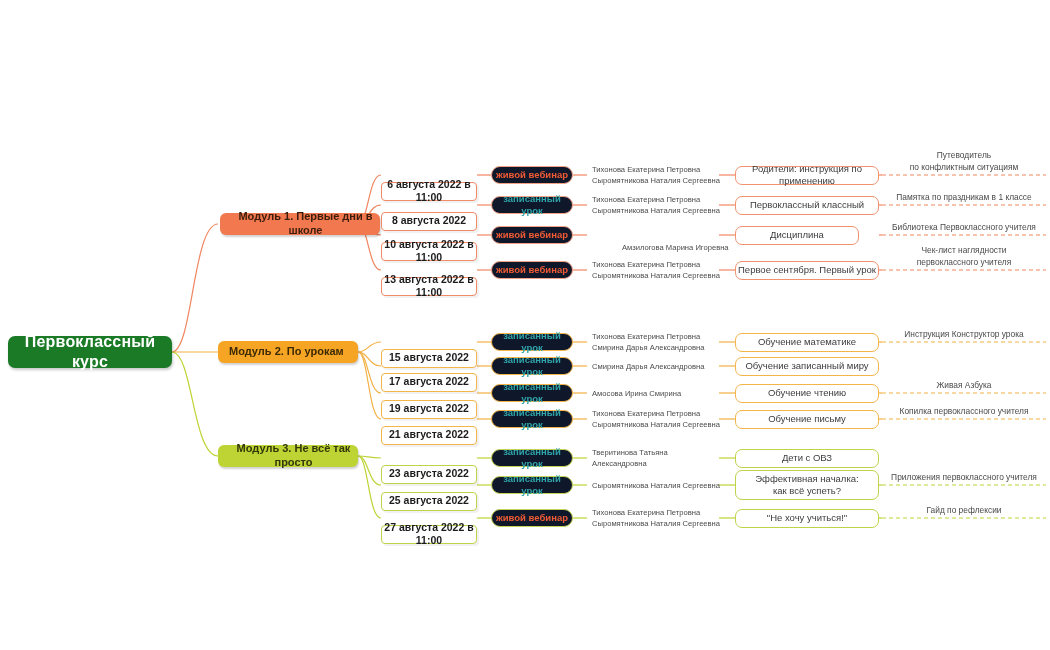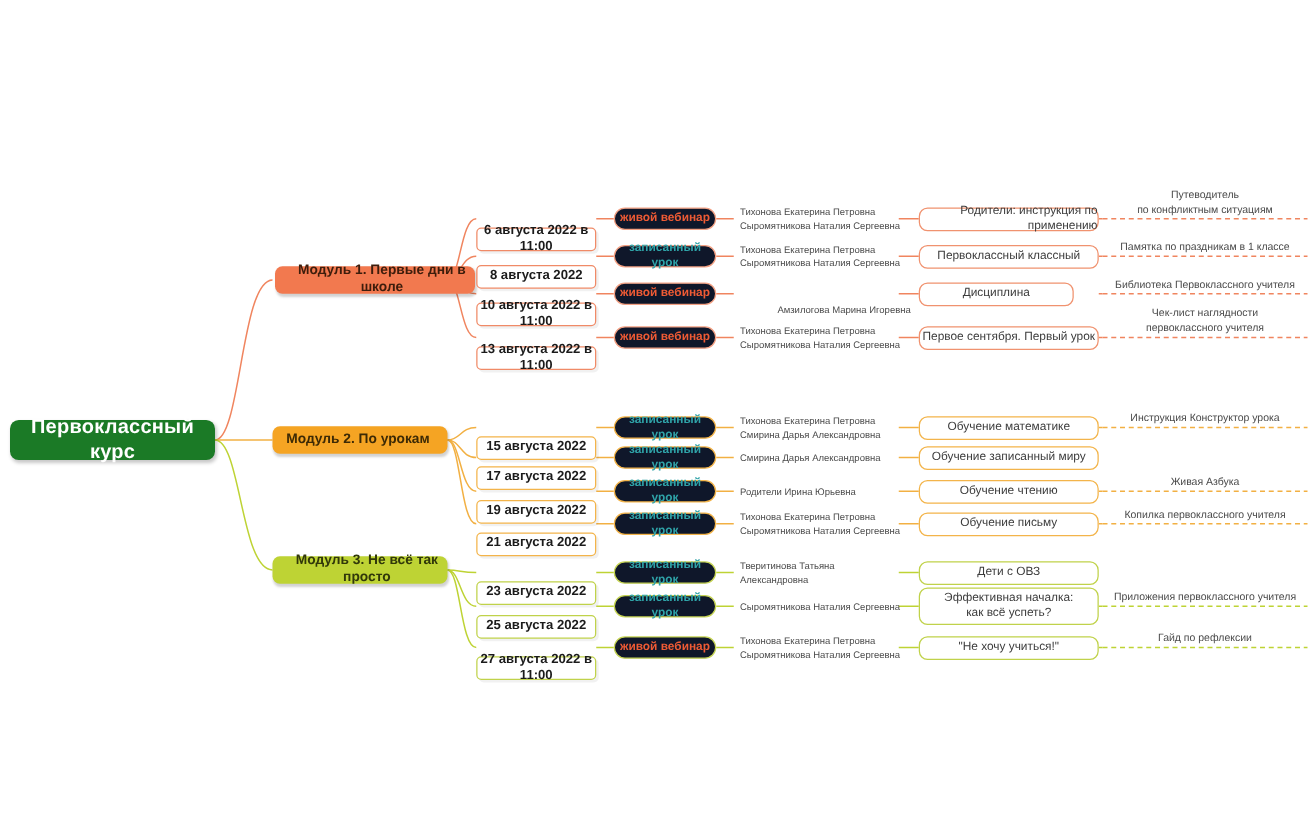--- a/index.html
+++ b/index.html
@@ -183,21 +183,21 @@
       <path d="M573,518 L587,518" fill="none" stroke="#bed334" stroke-width="1.2"></path>
       <path d="M719,518 L735,518" fill="none" stroke="#bed334" stroke-width="1.2"></path>
       <path d="M879,518 L882,518" fill="none" stroke="#bed334" stroke-width="1.2"></path>
       <path d="M882,518 L1046,518" fill="none" stroke="#bed334" stroke-width="1.2" stroke-dasharray="4,3"></path>
     </svg>
 <div class="node root" style="left: 8px; top: 336px; width: 164px; height: 32px;">Первоклассный курс</div>
     <div class="node module m1" style="left: 220px; top: 213px; width: 160px; height: 22px;">Модуль 1. Первые дни в школе</div>
     <div class="node date m1" style="left: 381px; top: 165.5px; width: 96px; height: 19px;">6 августа 2022 в 11:00</div>
     <div class="node badge live" style="left: 491px; top: 166px; width: 82px; height: 18px;">живой вебинар</div>
     <div class="node teacher" style="left: 592px; top: 164px; width: 130px; height: 22px;">Тихонова Екатерина Петровна<br>Сыромятникова Наталия Сергеевна</div>
-    <div class="node topic m1" style="left: 735px; top: 165.5px; width: 144px; height: 19px; text-align: right;">Родители: инструкция по применению</div>
+    <div class="node topic m1" style="left: 735px; top: 165.5px; width: 144px; height: 19px;">Родители: инструкция по применению</div>
     <div class="node leaf" style="left: 882px; top: 149px; width: 164px; height: 24px; display: block; text-align: center;">Путеводитель<br>по конфликтным ситуациям</div>
     <div class="node date m1" style="left: 381px; top: 195.5px; width: 96px; height: 19px;">8 августа 2022</div>
     <div class="node badge rec1" style="left: 491px; top: 196px; width: 82px; height: 18px;">записанный урок</div>
     <div class="node teacher" style="left: 592px; top: 194px; width: 130px; height: 22px;">Тихонова Екатерина Петровна<br>Сыромятникова Наталия Сергеевна</div>
     <div class="node topic m1" style="left: 735px; top: 195.5px; width: 144px; height: 19px;">Первоклассный классный</div>
     <div class="node leaf" style="left: 882px; top: 191px; width: 164px; height: 12px; display: block; text-align: center;">Памятка по праздникам в 1 классе</div>
     <div class="node date m1" style="left: 381px; top: 225.5px; width: 96px; height: 19px;">10 августа 2022 в 11:00</div>
     <div class="node badge live" style="left: 491px; top: 226px; width: 82px; height: 18px;">живой вебинар</div>
     <div class="node teacher" style="left: 592px; top: 242px; width: 130px; height: 11px; margin-left: 30px;">Амзилогова Марина Игоревна</div>
     <div class="node topic m1" style="left: 735px; top: 225.5px; width: 124px; height: 19px;">Дисциплина</div>
@@ -212,21 +212,21 @@
     <div class="node badge rec2" style="left: 491px; top: 333px; width: 82px; height: 18px;">записанный урок</div>
     <div class="node teacher" style="left: 592px; top: 331px; width: 130px; height: 22px;">Тихонова Екатерина Петровна<br>Смирина Дарья Александровна</div>
     <div class="node topic m2" style="left: 735px; top: 332.5px; width: 144px; height: 19px;">Обучение математике</div>
     <div class="node leaf" style="left: 882px; top: 328px; width: 164px; height: 12px; display: block; text-align: center;">Инструкция Конструктор урока</div>
     <div class="node date m2" style="left: 381px; top: 356.5px; width: 96px; height: 19px;">17 августа 2022</div>
     <div class="node badge rec2" style="left: 491px; top: 357px; width: 82px; height: 18px;">записанный урок</div>
     <div class="node teacher" style="left: 592px; top: 360.5px; width: 130px; height: 11px;">Смирина Дарья Александровна</div>
     <div class="node topic m2" style="left: 735px; top: 356.5px; width: 144px; height: 19px;">Обучение записанный миру</div>
     <div class="node date m2" style="left: 381px; top: 383.5px; width: 96px; height: 19px;">19 августа 2022</div>
     <div class="node badge rec2" style="left: 491px; top: 384px; width: 82px; height: 18px;">записанный урок</div>
-    <div class="node teacher" style="left: 592px; top: 387.5px; width: 130px; height: 11px;">Родители Ирина Юрьевна</div>
+    <div class="node teacher" style="left: 592px; top: 387.5px; width: 130px; height: 11px;">Амосова Ирина Смирина</div>
     <div class="node topic m2" style="left: 735px; top: 383.5px; width: 144px; height: 19px;">Обучение чтению</div>
     <div class="node leaf" style="left: 882px; top: 379px; width: 164px; height: 12px; display: block; text-align: center;">Живая Азбука</div>
     <div class="node date m2" style="left: 381px; top: 409.5px; width: 96px; height: 19px;">21 августа 2022</div>
     <div class="node badge rec2" style="left: 491px; top: 410px; width: 82px; height: 18px;">записанный урок</div>
     <div class="node teacher" style="left: 592px; top: 408px; width: 130px; height: 22px;">Тихонова Екатерина Петровна<br>Сыромятникова Наталия Сергеевна</div>
     <div class="node topic m2" style="left: 735px; top: 409.5px; width: 144px; height: 19px;">Обучение письму</div>
     <div class="node leaf" style="left: 882px; top: 405px; width: 164px; height: 12px; display: block; text-align: center;">Копилка первоклассного учителя</div>
     <div class="node module m3" style="left: 218px; top: 445px; width: 140px; height: 22px;">Модуль 3. Не всё так просто</div>
     <div class="node date m3" style="left: 381px; top: 448.5px; width: 96px; height: 19px;">23 августа 2022</div>
     <div class="node badge rec3" style="left: 491px; top: 449px; width: 82px; height: 18px;">записанный урок</div>

